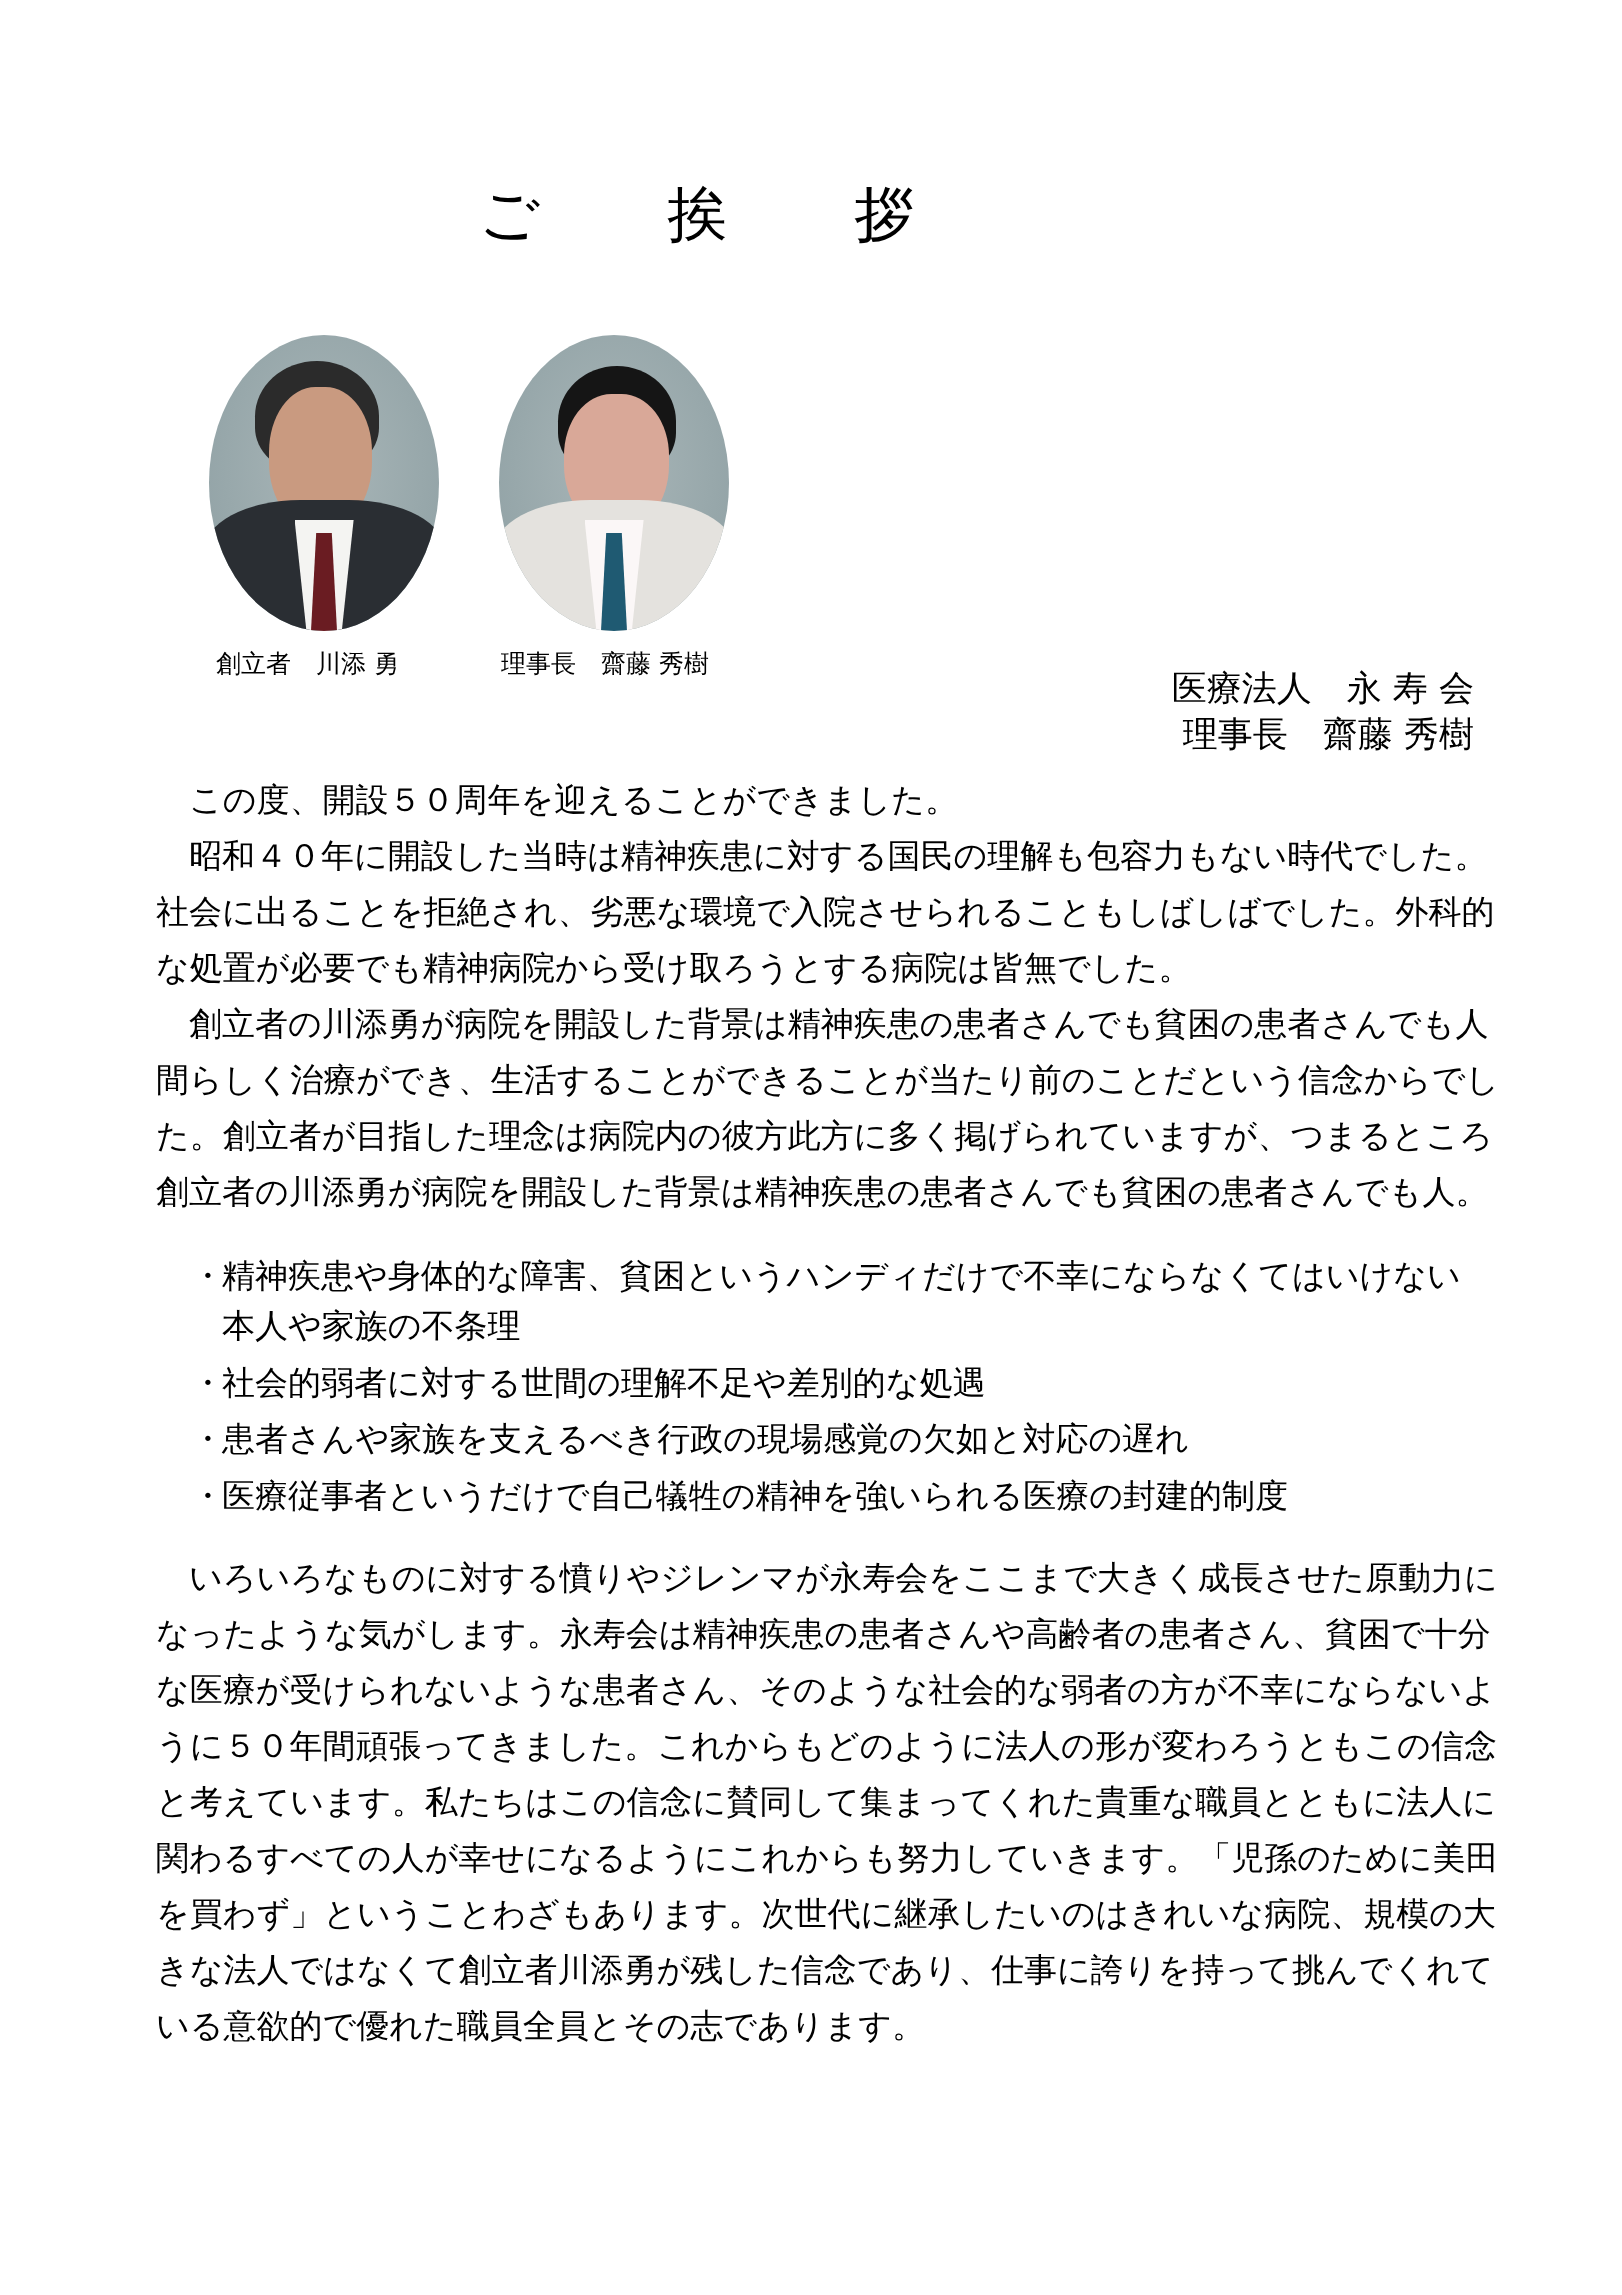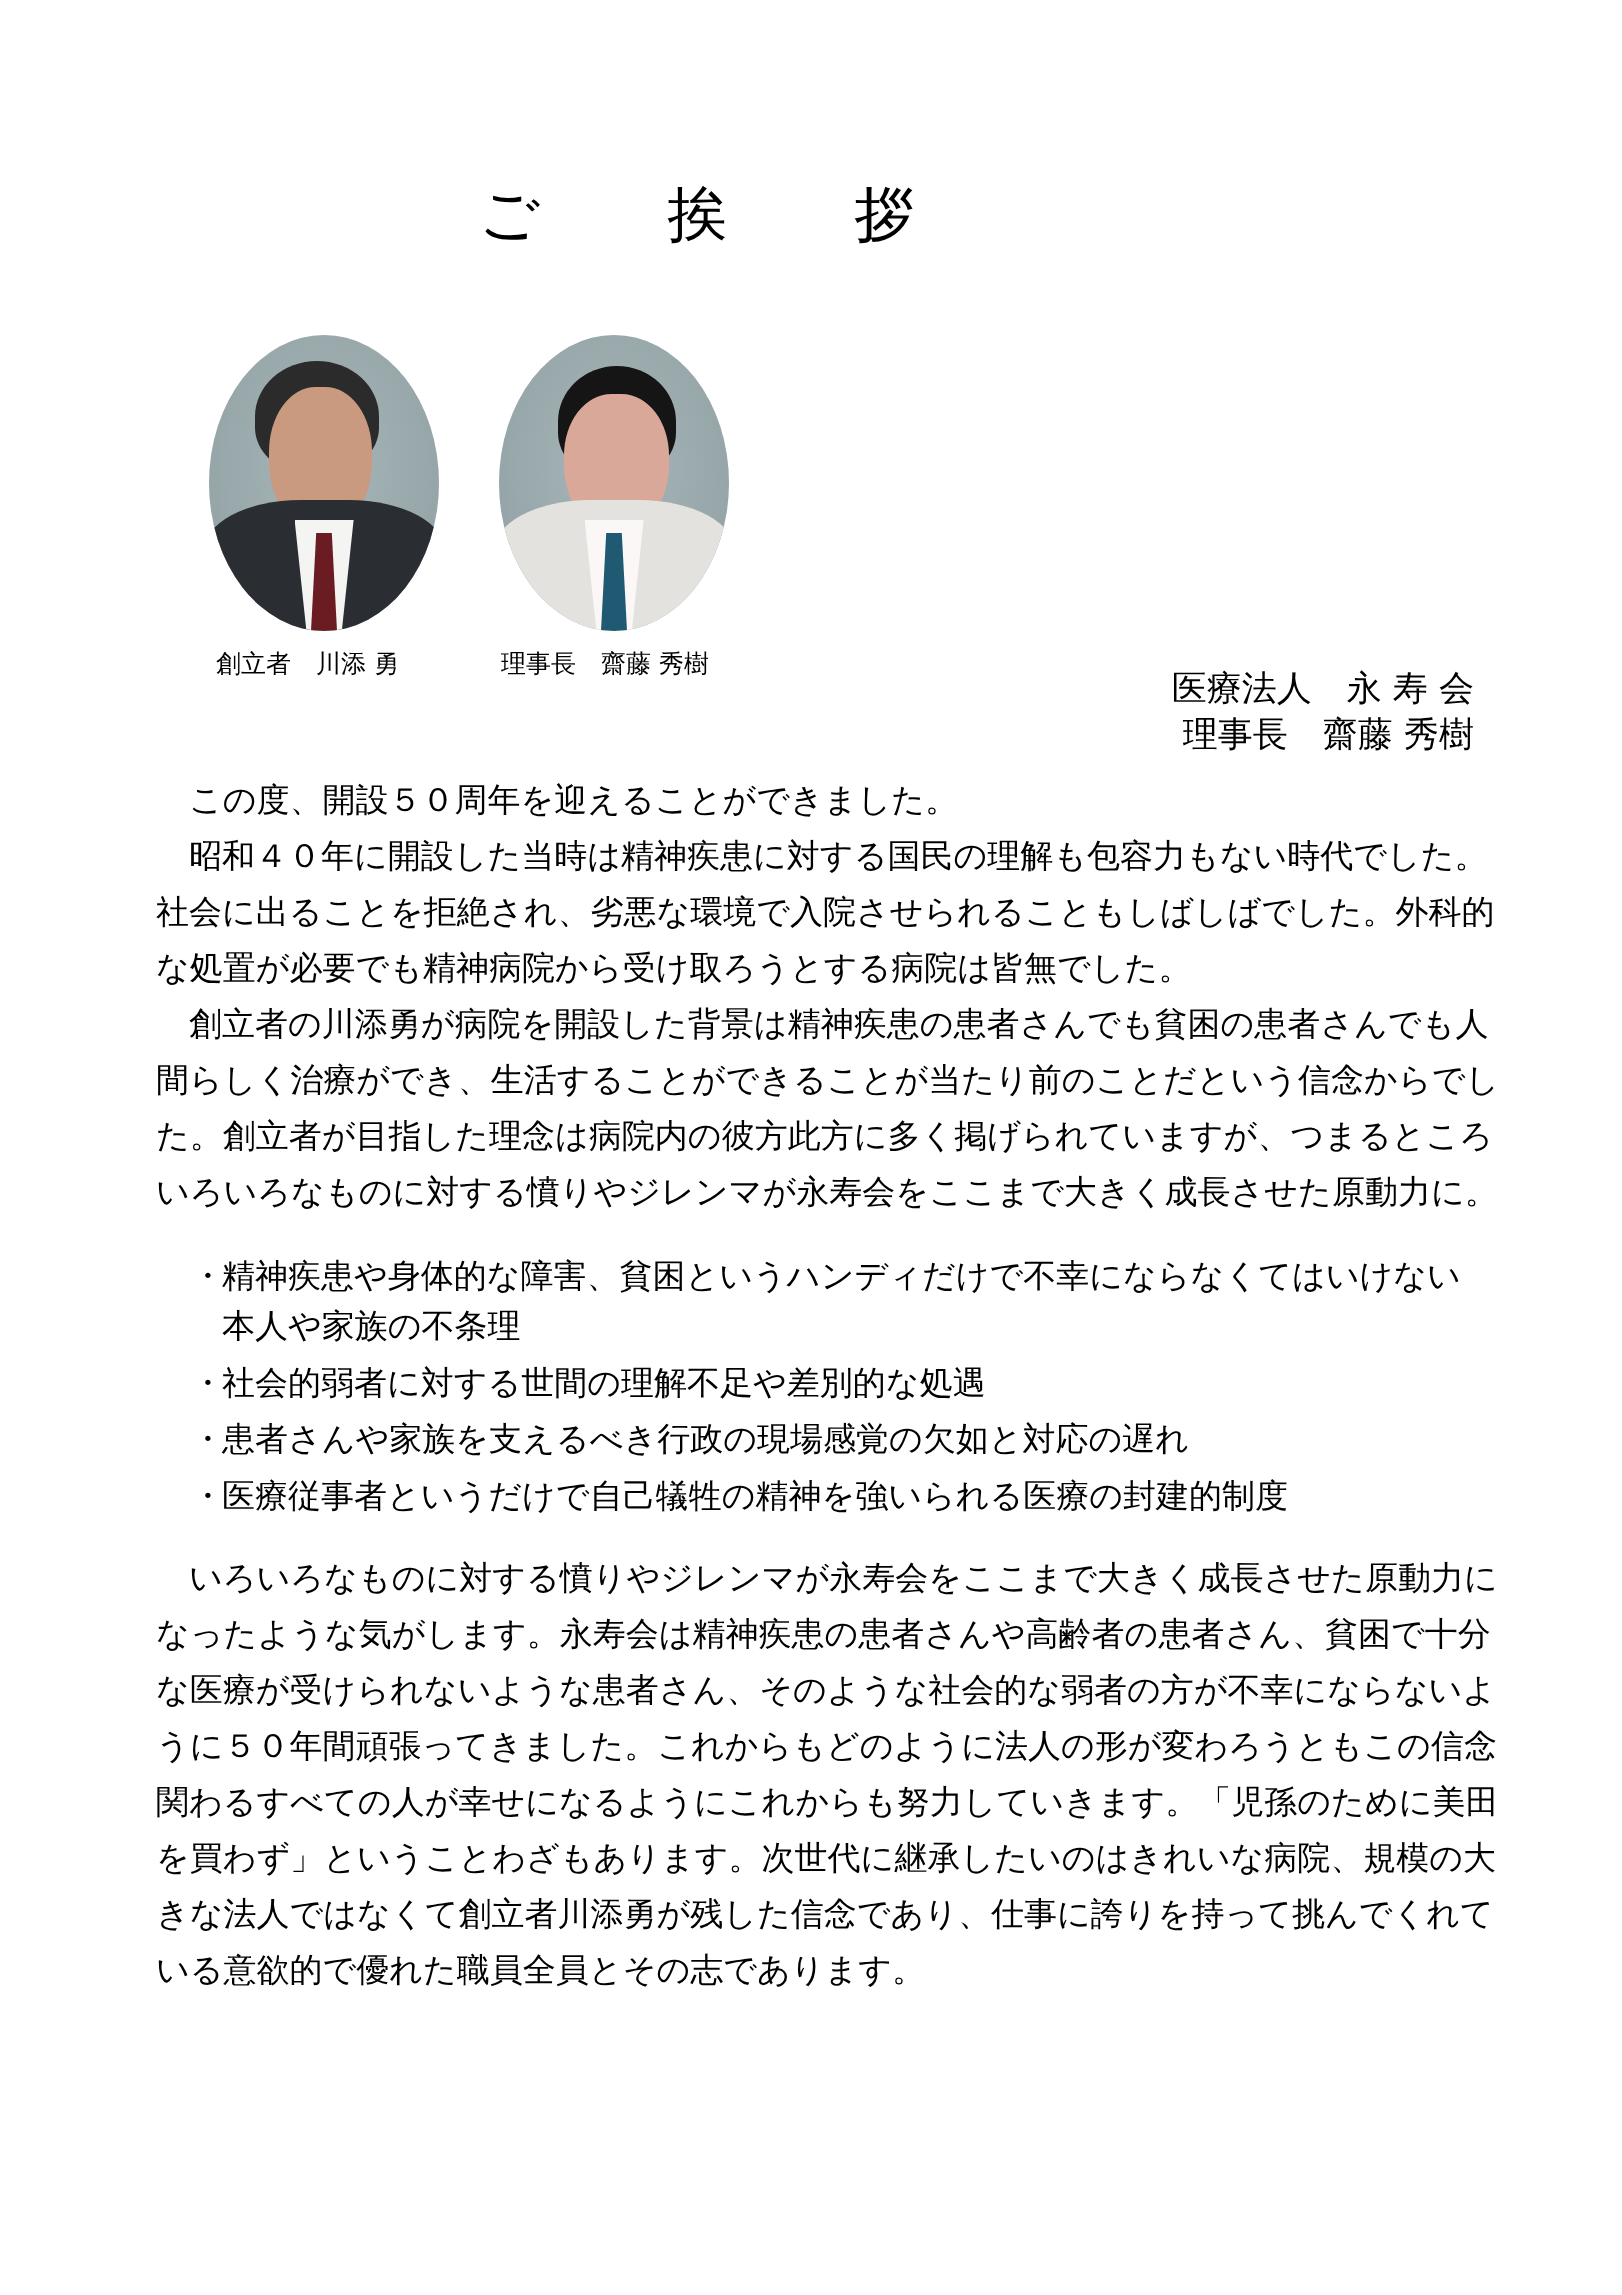--- a/index.html
+++ b/index.html
@@ -72,21 +72,21 @@
 <div class="org" style="top:711px;">理事長　齋藤 秀樹</div>
 
 <div class="body-text" style="top:772px;">
   <p>　この度、開設５０周年を迎えることができました。</p>
   <p>　昭和４０年に開設した当時は精神疾患に対する国民の理解も包容力もない時代でした。</p>
   <p>社会に出ることを拒絶され、劣悪な環境で入院させられることもしばしばでした。外科的</p>
   <p>な処置が必要でも精神病院から受け取ろうとする病院は皆無でした。</p>
   <p>　創立者の川添勇が病院を開設した背景は精神疾患の患者さんでも貧困の患者さんでも人</p>
   <p>間らしく治療ができ、生活することができることが当たり前のことだという信念からでし</p>
   <p>た。創立者が目指した理念は病院内の彼方此方に多く掲げられていますが、つまるところ</p>
-  <p>いろいろなものに対する憤りやジレンマが永寿会をここまで大きく成長させた原動力に。</p>
+  <p>創立者の川添勇が病院を開設した背景は精神疾患の患者さんでも貧困の患者さんでも人。</p>
 </div>
 
 <div class="bullets" style="top:1251px;">
   <div class="bullet">
     <span class="dot">・</span>
     <span class="line">精神疾患や身体的な障害、貧困というハンディだけで不幸にならなくてはいけない</span>
     <span class="line">本人や家族の不条理</span>
   </div>
   <div class="bullet">
     <span class="dot">・</span>
@@ -100,18 +100,19 @@
     <span class="dot">・</span>
     <span class="line">医療従事者というだけで自己犠牲の精神を強いられる医療の封建的制度</span>
   </div>
 </div>
 
 <div class="body-text" style="top:1550px;">
   <p>　いろいろなものに対する憤りやジレンマが永寿会をここまで大きく成長させた原動力に</p>
   <p>なったような気がします。永寿会は精神疾患の患者さんや高齢者の患者さん、貧困で十分</p>
   <p>な医療が受けられないような患者さん、そのような社会的な弱者の方が不幸にならないよ</p>
   <p>うに５０年間頑張ってきました。これからもどのように法人の形が変わろうともこの信念</p>
+  <p>と考えています。私たちはこの信念に賛同して集まってくれた貴重な職員とともに法人に</p>
   <p>関わるすべての人が幸せになるようにこれからも努力していきます。「児孫のために美田</p>
   <p>を買わず」ということわざもあります。次世代に継承したいのはきれいな病院、規模の大</p>
   <p>きな法人ではなくて創立者川添勇が残した信念であり、仕事に誇りを持って挑んでくれて</p>
   <p>いる意欲的で優れた職員全員とその志であります。</p>
 </div>
 
 
 </body></html>

